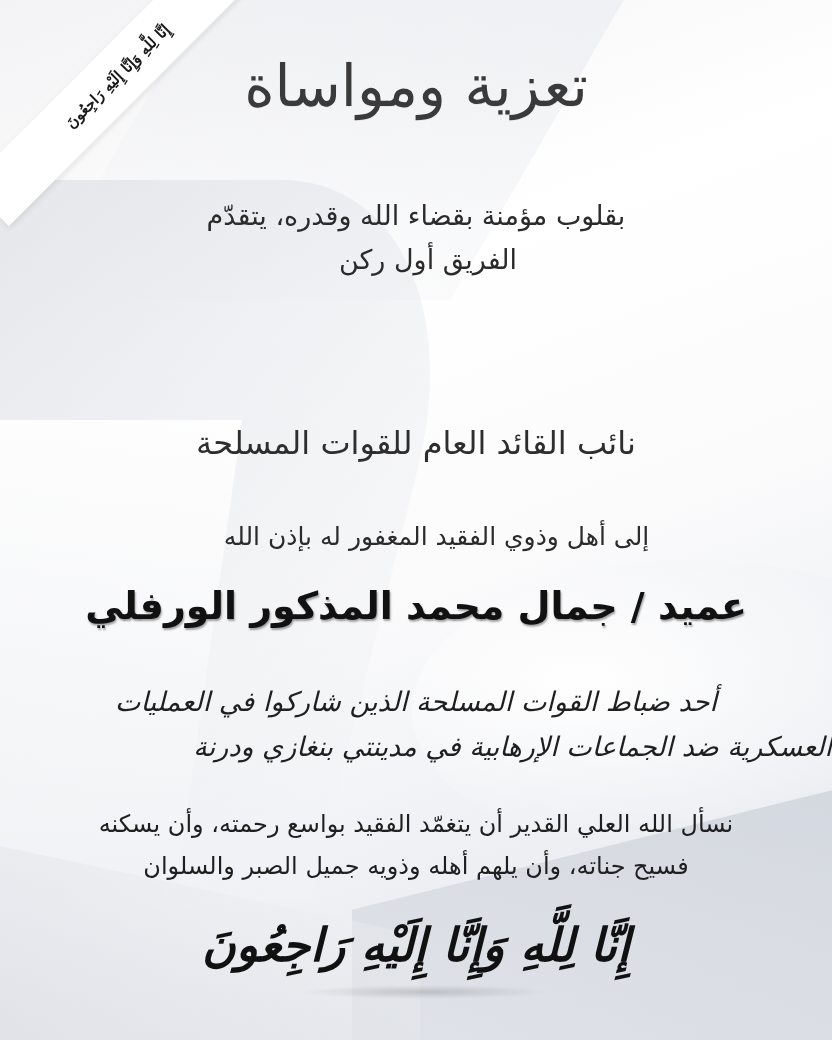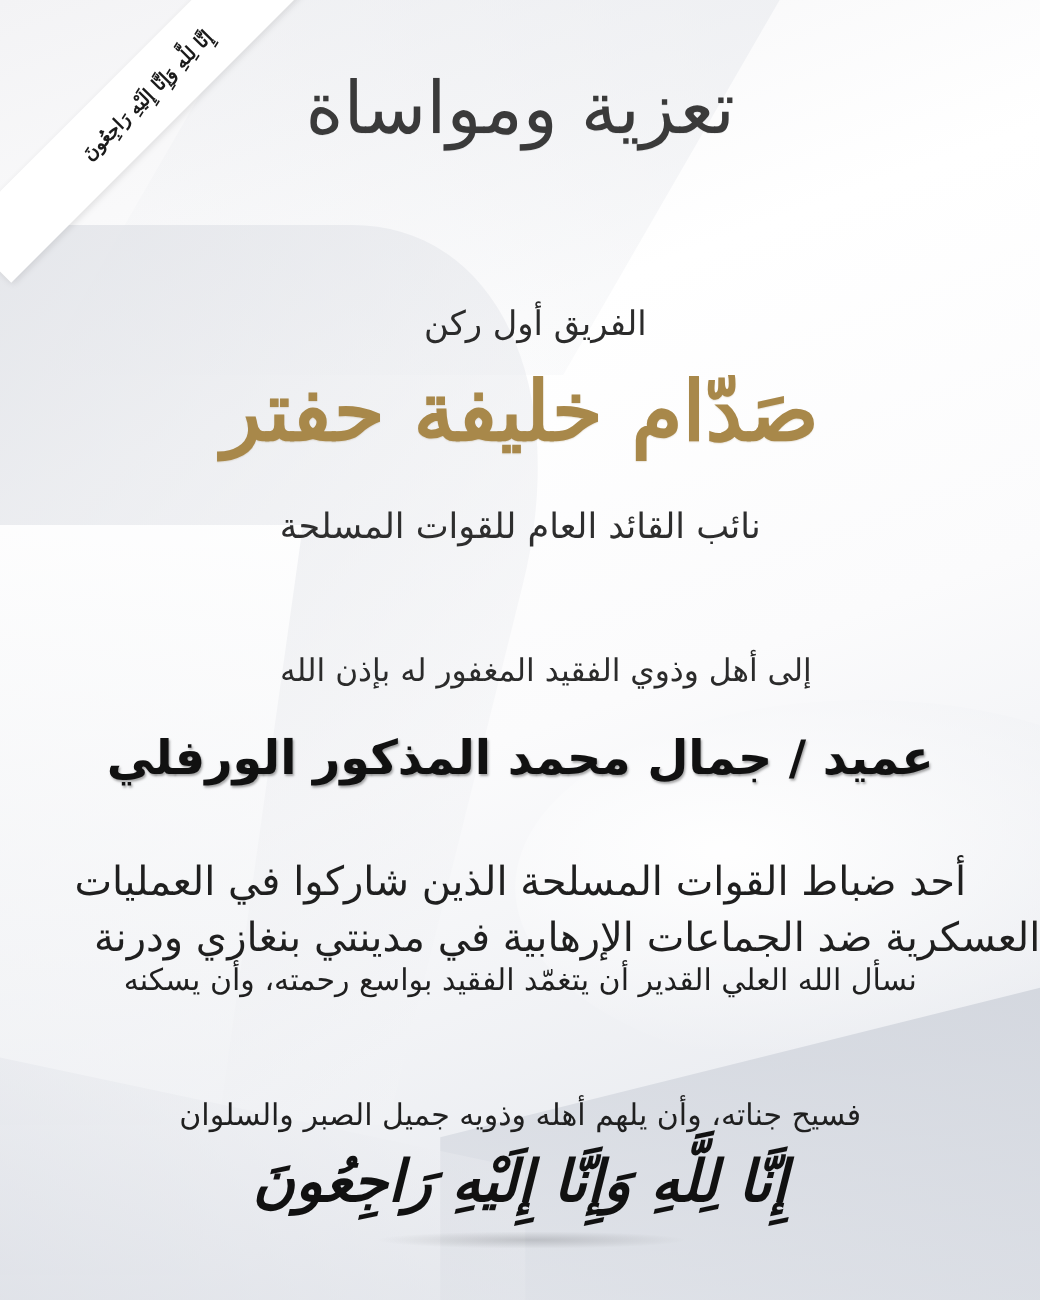--- a/index.html
+++ b/index.html
@@ -55,37 +55,37 @@
   }
   .intro { color:#2b2b2b; font-size:27px; font-family:"DejaVu Sans", sans-serif; }
   .intro-1 { top:200px; }
   .intro-2 { top:244px;margin-left:24px; }
 
   .honoree {
     top:290px; font-family:"DejaVu Serif", serif; font-size:66px; color:#a8884a;
     font-weight:bold; letter-spacing:1px;
     text-shadow: 0 1px 1px rgba(120,90,30,0.15);
   }
-  .honoree-title { top:404px; font-size:28px; color:#2e2e2e;text-align:center; }
+  .honoree-title { top:424px; font-size:32px; color:#2e2e2e;text-align:center; }
 
   .msg { font-size:25px; color:#2b2b2b; }
   .msg-1 { top:481px; }
   .msg-2 { top:522px;margin-left:41px; }
 
   .deceased {
     top:584px; font-size:38px; font-weight:bold; color:#111111;
     text-shadow: 1px 2px 2px rgba(0,0,0,0.35);
   }
-  .desc { font-size:32px; color:#1f1f1f; }
+  .desc { font-size:27px; color:#1f1f1f;font-style:italic; }
   .desc-1 { top:686px; }
   .desc-2 { top:731px;text-align:right; }
 
   .prayer { font-size:24px; color:#1f1f1f; }
-  .prayer-1 { top:770px; }
-  .prayer-2 { top:878px; }
+  .prayer-1 { top:810px; }
+  .prayer-2 { top:852px; }
 
   .verse-calligraphy {
     top:918px; font-family:"DejaVu Serif", serif; font-size:46px; font-weight:bold; color:#111111;
     font-style:italic;
   }
   .verse-shadow {
     position:absolute; left:300px; top:985px; width:250px; height:14px;
     background: radial-gradient(ellipse, rgba(0,0,0,0.15), rgba(0,0,0,0) 70%);
   }
 </style>
@@ -100,23 +100,23 @@
   <div class="shard shard-4"></div>
   <div class="shard shard-5"></div>
 
   <div class="ribbon">
     <span class="ribbon-text">إِنَّا لِلَّهِ وَإِنَّا إِلَيْهِ رَاجِعُونَ</span>
   </div>
 
   <div class="content">
     <div class="line title-calligraphy">تعزية ومواساة</div>
 
+    <div class="line intro intro-1">بقلوب مؤمنة بقضاء الله وقدره، يتقدّم</div>
     <div class="line intro intro-2">الفريق أول ركن</div>
 
-    <div class="line honoree">صَدّام خليفة حفتر</div>
     <div class="line honoree-title">نائب القائد العام للقوات المسلحة</div>
 
     <div class="line msg msg-2">إلى أهل وذوي الفقيد المغفور له بإذن الله</div>
 
     <div class="line deceased">عميد / جمال محمد المذكور الورفلي</div>
 
     <div class="line desc desc-1">أحد ضباط القوات المسلحة الذين شاركوا في العمليات</div>
     <div class="line desc desc-2">العسكرية ضد الجماعات الإرهابية في مدينتي بنغازي ودرنة</div>
 
     <div class="line prayer prayer-1">نسأل الله العلي القدير أن يتغمّد الفقيد بواسع رحمته، وأن يسكنه</div>

